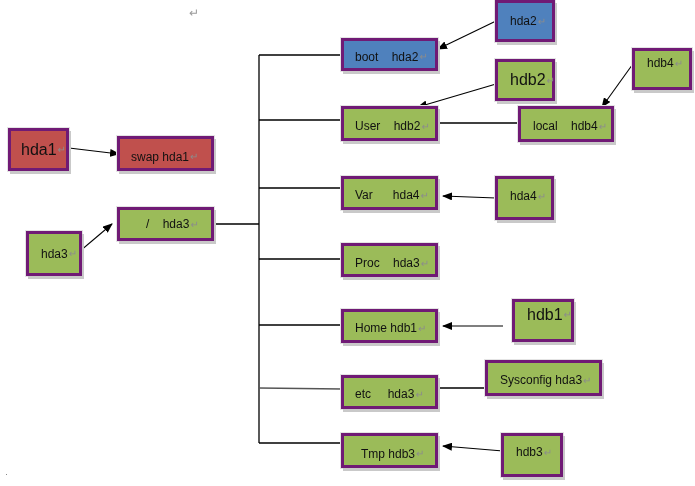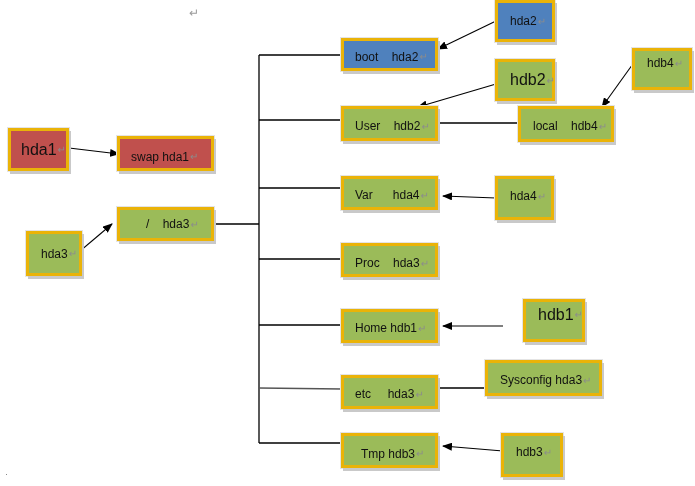--- a/index.html
+++ b/index.html
@@ -1,19 +1,19 @@
 <!DOCTYPE html>
 <html><head>
   <meta charset="utf-8">
   <style>
     html, body { margin:0; padding:0; background:#ffffff; }
     body { width:695px; height:486px; position:relative; overflow:hidden;
            font-family:"Liberation Sans", sans-serif; }
     #canvas { position:absolute; left:0; top:0; width:695px; height:486px; }
-    .box { position:absolute; box-sizing:border-box; border:3px solid #eab308;
+    .box { position:absolute; box-sizing:border-box; border:3px solid #701a75;
            box-shadow:2px 3px 0 #c9c9c9, 0 0 0 1px #e4e4e4;
            display:flex; align-items:center; color:#111; font-size:12px;
            white-space:pre; }
     .green { background:#9bbb59; }
     .blue  { background:#4f81bd; }
     .red   { background:#c0504d;align-items:center; }
     .box .lbl { display:inline-block; }
     .ret { color:#8c8c8c; font-size:10px; margin-left:1px; }
     .big { font-size:16px; }
     .pilcrow { position:absolute; left:189px; top:6px; color:#9a9a9a; font-size:12px; }
@@ -98,21 +98,21 @@
   </div>
   <div class="box green" style="left:632px;top:48px;width:60px;height:42px;padding-left:12px;padding-bottom:12px">
     <span class="lbl">hdb4</span><span class="ret">↵</span>
   </div>
   <div class="box green" style="left:518px;top:106px;width:96px;height:36px;padding-left:12px;padding-top:4px">
     <span class="lbl">local    hdb4</span><span class="ret">↵</span>
   </div>
   <div class="box green" style="left:495px;top:176px;width:59px;height:44px;padding-left:12px;padding-bottom:4px">
     <span class="lbl">hda4</span><span class="ret">↵</span>
   </div>
-  <div class="box green" style="left:523px;top:299px;width:62px;height:43px;padding-left:12px;padding-bottom:12px">
+  <div class="box green" style="left:512px;top:299px;width:62px;height:43px;padding-left:12px;padding-bottom:12px">
     <span class="lbl big">hdb1</span><span class="ret">↵</span>
   </div>
   <div class="box green" style="left:485px;top:360px;width:117px;height:36px;padding-left:12px;padding-top:4px">
     <span class="lbl">Sysconfig hda3</span><span class="ret">↵</span>
   </div>
   <div class="box green" style="left:501px;top:433px;width:62px;height:44px;padding-left:12px;padding-bottom:6px">
     <span class="lbl">hdb3</span><span class="ret">↵</span>
   </div>
 </div>
 

